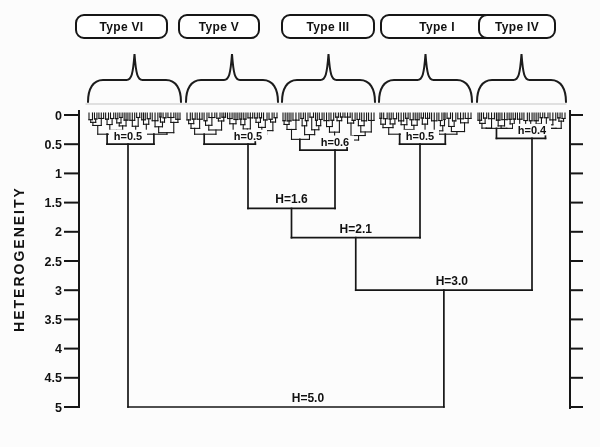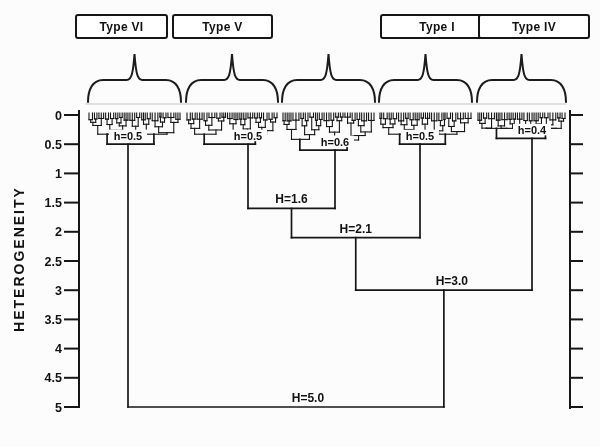--- a/index.html
+++ b/index.html
@@ -7,36 +7,37 @@
     position:relative;
     width:600px;height:447px;
     background:#fcfcfc;
     overflow:hidden;
     font-family:"Liberation Sans",sans-serif;
   }
   .typebox{
     position:absolute;
     top:14px;height:25px;
     border:2.5px solid #161616;
-    border-radius:3px;
+    border-radius:9px;
     background:#ffffff;
     display:flex;align-items:center;justify-content:center;
     font-weight:bold;font-size:12px;letter-spacing:.3px;color:#111;
     box-sizing:border-box;
   }
   svg{position:absolute;left:0;top:0;}
 </style>
 </head>
 <body>
 
 <div id="figure">
   <div class="typebox" style="left:75px;width:93px">Type VI</div>
-  <div class="typebox" style="left:172px;width:101px">Type V</div>
+  <div class="typebox" style="left:178px;width:82px">Type V</div>
+  <div class="typebox" style="left:281px;width:94px">Type III</div>
   <div class="typebox" style="left:380px;width:114px">Type I</div>
-  <div class="typebox" style="left:478px;width:112px">Type IV</div>
+  <div class="typebox" style="left:478px;width:78px">Type IV</div>
 
   <svg id="chart" width="600" height="447" viewBox="0 0 600 447">
       <line x1="86" y1="104" x2="566" y2="104" stroke="#c4c4c4" stroke-width="1.1" stroke-linecap="square"></line>
       <path d="M 88 102 C 88 89, 93 80, 103 80 L 126.5 80 C 131.5 80, 133 74, 134.5 54 C 136 74, 137.5 80, 142.5 80 L 166 80 C 176 80, 181 89, 181 102" fill="none" stroke="#1c1c1c" stroke-width="2" stroke-linecap="round"></path>
       <path d="M 186 102 C 186 89, 191 80, 201 80 L 224 80 C 229 80, 230.5 74, 232 54 C 233.5 74, 235 80, 240 80 L 263 80 C 273 80, 278 89, 278 102" fill="none" stroke="#1c1c1c" stroke-width="2" stroke-linecap="round"></path>
       <path d="M 282 102 C 282 89, 287 80, 297 80 L 320.5 80 C 325.5 80, 327 74, 328.5 54 C 330 74, 331.5 80, 336.5 80 L 360 80 C 370 80, 375 89, 375 102" fill="none" stroke="#1c1c1c" stroke-width="2" stroke-linecap="round"></path>
       <path d="M 379 102 C 379 89, 384 80, 394 80 L 417.5 80 C 422.5 80, 424 74, 425.5 54 C 427 74, 428.5 80, 433.5 80 L 457 80 C 467 80, 472 89, 472 102" fill="none" stroke="#1c1c1c" stroke-width="2" stroke-linecap="round"></path>
       <path d="M 477 102 C 477 89, 482 80, 492 80 L 513.5 80 C 518.5 80, 520 74, 521.5 54 C 523 74, 524.5 80, 529.5 80 L 551 80 C 561 80, 566 89, 566 102" fill="none" stroke="#1c1c1c" stroke-width="2" stroke-linecap="round"></path>
       <line x1="89" y1="113" x2="89" y2="119.65877914335579" stroke="#161616" stroke-width="1.1" stroke-linecap="square"></line>
       <line x1="92.47420710475814" y1="113" x2="92.47420710475814" y2="119.65877914335579" stroke="#161616" stroke-width="1.1" stroke-linecap="square"></line>

